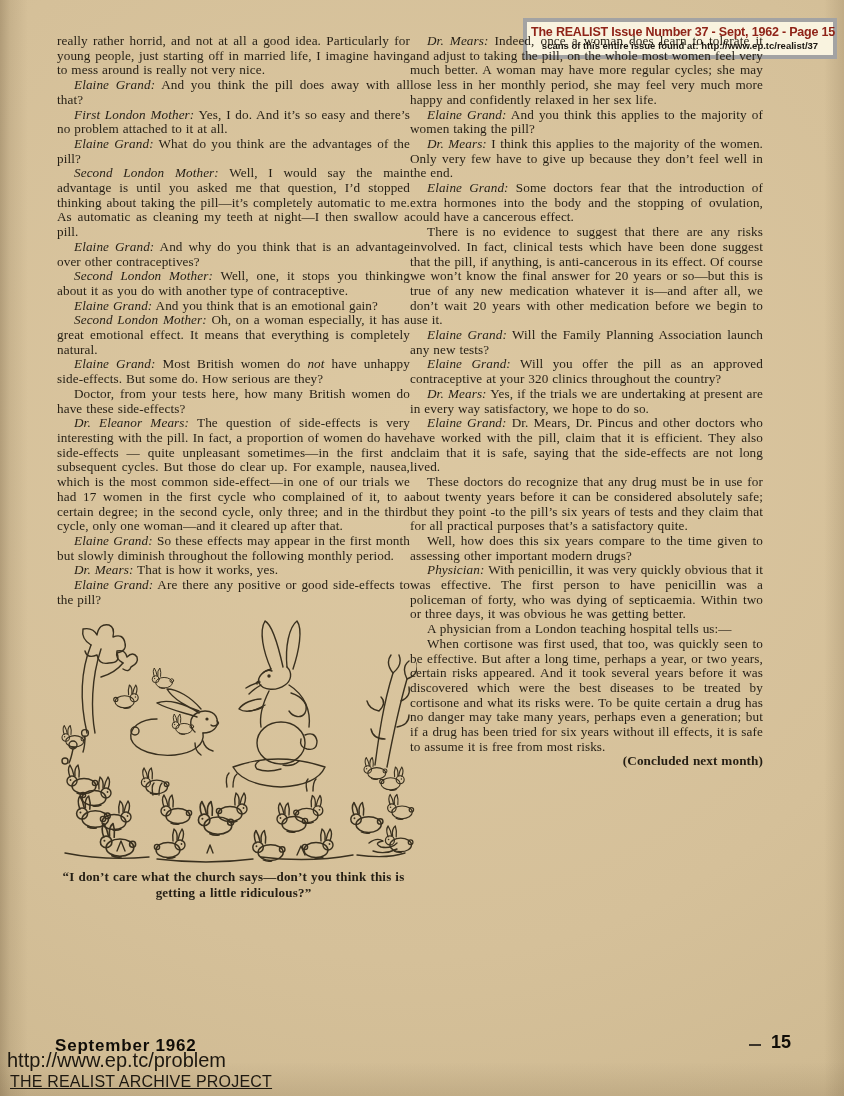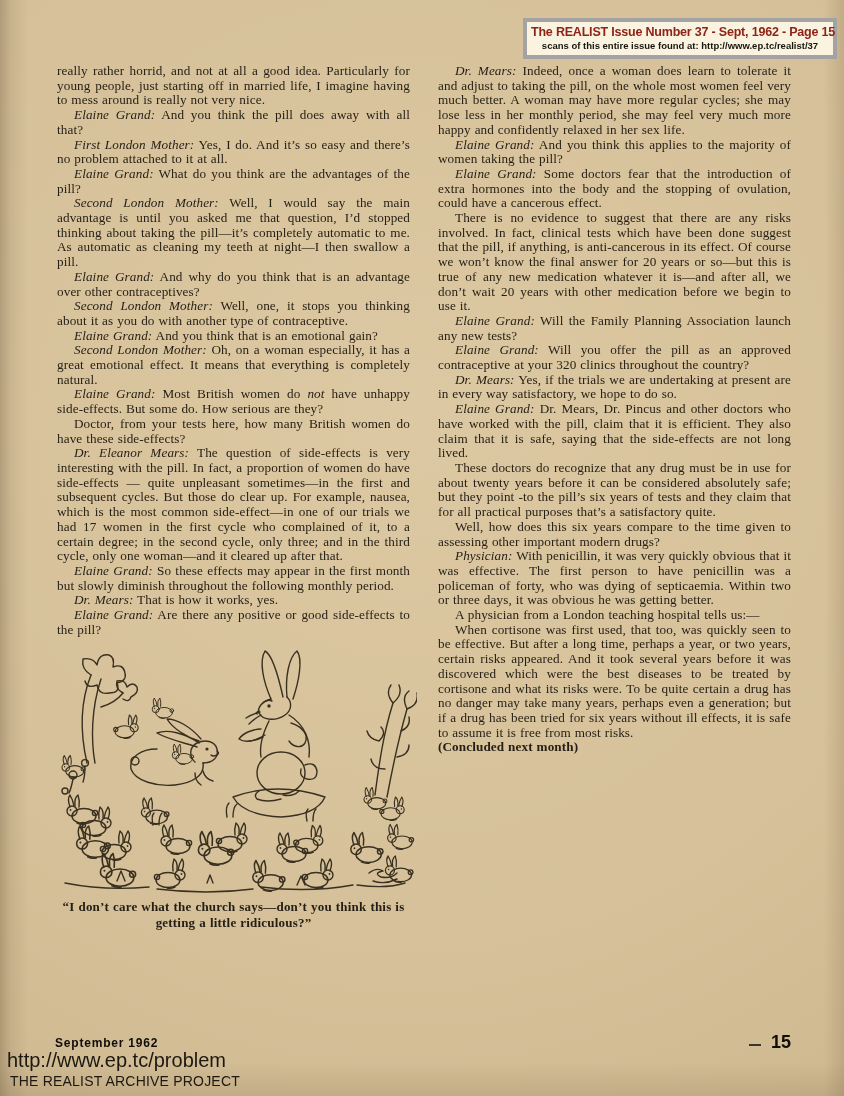--- a/index.html
+++ b/index.html
@@ -14,33 +14,33 @@
     font-family:"Liberation Serif",serif;color:#241e14;
   }
   .headerbox{
     position:absolute;left:523px;top:18px;width:314px;
     background:#f9f3df;border:4px solid #a3a3a3;
     padding:3px 4px 4px;text-align:center;
     font-family:"Liberation Sans",sans-serif;
   }
   .headerbox .l1{font-weight:bold;font-size:12.5px;letter-spacing:-0.2px;color:#8f2318;white-space:nowrap;}
   .headerbox .l2{font-weight:bold;font-size:9.5px;color:#191510;white-space:nowrap;margin-top:1px;}
-  .cols{position:absolute;left:57px;top:64px;width:734px;display:flex;gap:28px;}
+  .cols{position:absolute;left:57px;top:34px;width:734px;display:flex;}
   .col{width:353px;font-size:13.2px;line-height:14.7px;text-align:justify;letter-spacing:0.1px;word-spacing:0.5px;}
   .col p{margin:0;text-indent:17px;}
   .col p.noindent{text-indent:0;}
-  .col p.center{text-align:left;text-indent:0;font-weight:bold;}
+  .col p.center{text-align:right;text-indent:0;font-weight:bold;}
   figure.cartoon{margin:8px 0 0;padding:0;}
   figure.cartoon svg{display:block;margin:0 auto;}
   figcaption{font-weight:bold;text-align:center;font-size:13px;line-height:15.5px;margin-top:4px;letter-spacing:0.2px;}
-  .footer-date{position:absolute;left:55px;top:1036px;font-family:"Liberation Sans",sans-serif;font-weight:bold;font-size:12px;letter-spacing:0.8px;color:#100d08;}
+  .footer-date{position:absolute;left:55px;top:1036px;font-family:"Liberation Sans",sans-serif;font-weight:bold;font-size:17px;letter-spacing:0.8px;color:#100d08;}
   .footer-page{position:absolute;left:771px;top:1032px;font-family:"Liberation Sans",sans-serif;font-weight:bold;font-size:18px;color:#100d08;}
   .footer-page::before{content:"";position:absolute;left:-22px;top:12px;width:12px;height:2px;background:#3c352a;}
   .footer-url{position:absolute;left:7px;top:1049px;font-family:"Liberation Sans",sans-serif;font-size:20px;color:#1d1810;}
-  .footer-archive{position:absolute;left:10px;top:1073px;font-family:"Liberation Sans",sans-serif;font-size:14px;letter-spacing:0.2px;color:#1d1810;}
+  .footer-archive{position:absolute;left:10px;top:1073px;font-family:"Liberation Sans",sans-serif;font-size:16px;letter-spacing:0.2px;color:#1d1810;text-decoration:underline;}
 </style>
 </head>
 <body>
 
 <div class="headerbox">
   <div class="l1">The REALIST Issue Number 37 - Sept, 1962 - Page 15</div>
   <div class="l2">scans of this entire issue found at: http://www.ep.tc/realist/37</div>
 </div>
 
 <div class="cols">
@@ -152,20 +152,21 @@
           <path d="M312 228 q8 -6 14 -2 q-10 2 -2 6 q10 2 16 -4 M316 236 q12 4 24 -2"></path>
         </g>
       </svg>
       <figcaption>“I don’t care what the church says—don’t you think this is getting a little ridiculous?”</figcaption>
     </figure>
   </div>
   <div class="col">
     <div>
         <p><i>Dr. Mears:</i><span> Indeed, once a woman does learn to tolerate it and adjust to taking the pill, on the whole most women feel very much better. A woman may have more regular cycles; she may lose less in her monthly period, she may feel very much more happy and confidently relaxed in her sex life.</span></p>
         <p><i>Elaine Grand:</i><span> And you think this applies to the majority of women taking the pill?</span></p>
+        <p><i>Dr. Mears:</i><span> I think this applies to the majority of the women. Only very few have to give up because they don’t feel well in the end.</span></p>
         <p><i>Elaine Grand:</i><span> Some doctors fear that the introduction of extra hormones into the body and the stopping of ovulation, could have a cancerous effect.</span></p>
         <p><span>There is no evidence to suggest that there are any risks involved. In fact, clinical tests which have been done suggest that the pill, if anything, is anti-cancerous in its effect. Of course we won’t know the final answer for 20 years or so—but this is true of any new medication whatever it is—and after all, we don’t wait 20 years with other medication before we begin to use it.</span></p>
         <p><i>Elaine Grand:</i><span> Will the Family Planning Association launch any new tests?</span></p>
         <p><i>Elaine Grand:</i><span> Will you offer the pill as an approved contraceptive at your 320 clinics throughout the country?</span></p>
         <p><i>Dr. Mears:</i><span> Yes, if the trials we are undertaking at present are in every way satisfactory, we hope to do so.</span></p>
         <p><i>Elaine Grand:</i><span> Dr. Mears, Dr. Pincus and other doctors who have worked with the pill, claim that it is efficient. They also claim that it is safe, saying that the side-effects are not long lived.</span></p>
         <p><span>These doctors do recognize that any drug must be in use for about twenty years before it can be considered absolutely safe; but they point -to the pill’s six years of tests and they claim that for all practical purposes that’s a satisfactory quite.</span></p>
         <p><span>Well, how does this six years compare to the time given to assessing other important modern drugs?</span></p>
         <p><i>Physician:</i><span> With penicillin, it was very quickly obvious that it was effective. The first person to have penicillin was a policeman of forty, who was dying of septicaemia. Within two or three days, it was obvious he was getting better.</span></p>
         <p><span>A physician from a London teaching hospital tells us:—</span></p>

